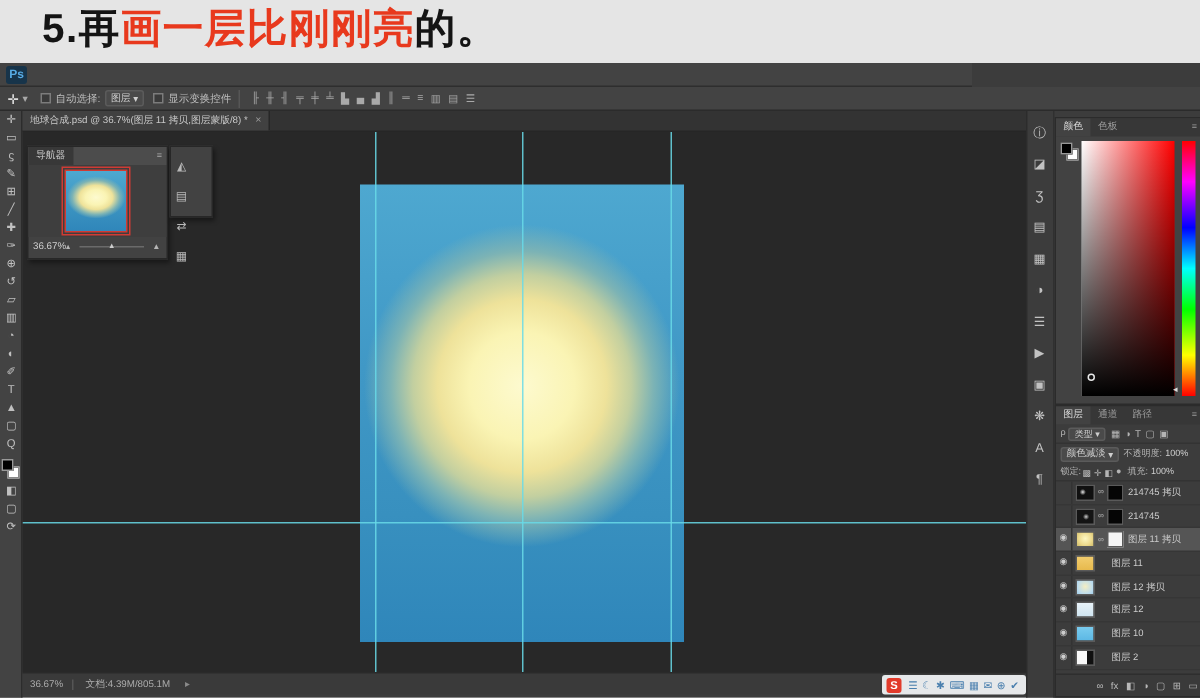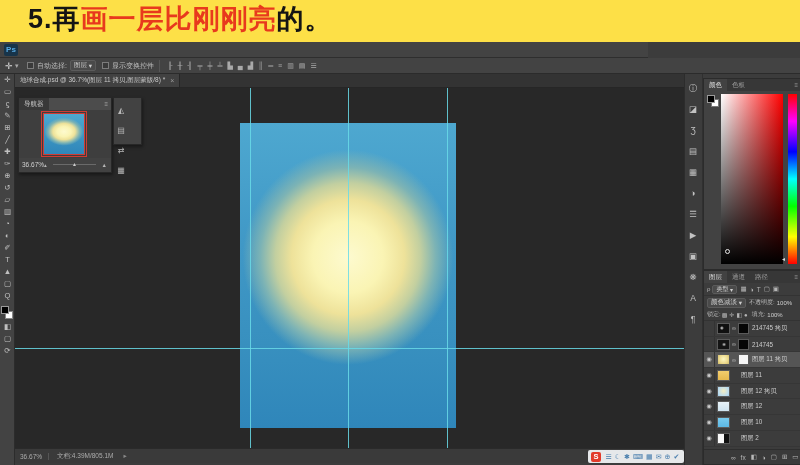--- a/index.html
+++ b/index.html
@@ -1,19 +1,19 @@
 <!DOCTYPE html>
 <html><head>
 <meta charset="utf-8">
 <style>
   * { margin:0; padding:0; box-sizing:border-box; }
   html,body { width:800px; height:465px; font-family:"Liberation Sans",sans-serif; background:#fff; overflow:hidden; }
 
   
-  #title-band { position:absolute; left:0; top:0; width:800px; height:42px; background:#fde047; }
+  #title-band { position:absolute; left:0; top:0; width:800px; height:42px; background:#e5e5e5; }
   #page-title { position:absolute; left:28px; top:1px; font-size:27px; font-weight:900; color:#141414; letter-spacing:1px; white-space:nowrap; }
   #page-title .hl { color:#e8391d; }
 
   
   #ps { position:absolute; left:0; top:42px; width:800px; height:423px; background:#3c3c3c; }
 
   
   #menu-bar { position:absolute; left:0; top:0; width:648px; height:16px; background:#434343; border-bottom:1px solid #2e2e2e; display:flex; align-items:center; }
   #ps-logo { width:14px; height:12px; margin:0 5px 0 4px; background:#17344a; color:#57abe4; font-size:8px; font-weight:bold; text-align:center; line-height:12px; border-radius:2px; }
   .menu-item { font-size:7.5px; color:#c8c8c8; margin-right:9px; white-space:nowrap; }

